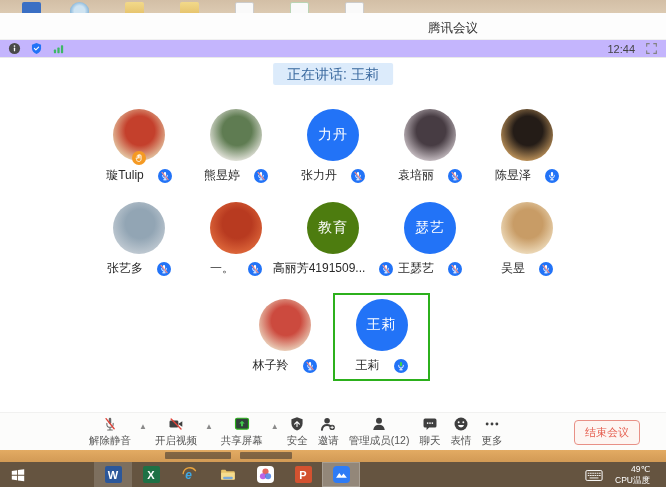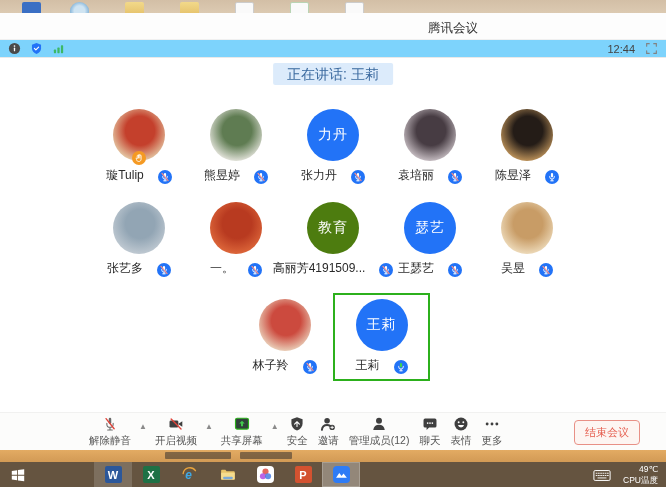--- a/index.html
+++ b/index.html
@@ -12,21 +12,21 @@
                  background:linear-gradient(#d3bfa6,#dccab2); }
   .d-icon { position:absolute; top:2px; width:19px; height:18px; border-radius:2px; }
   .desktop-mid { position:absolute; left:0; top:450px; width:666px; height:12px;
                  background:linear-gradient(#e3ab63,#d29a55); overflow:hidden; }
   .smudge { position:absolute; top:2px; height:7px; background:rgba(55,50,45,.55); border-radius:1px; }
 
   
   .window { position:absolute; left:0; top:13px; width:666px; height:437px; background:#fff; }
   .titlebar { position:relative; height:27px; background:#fdfdfd; border-bottom:1px solid #f0f0f0; }
   .title { position:absolute; left:428px; top:7px; font-size:12.5px; color:#333; }
-  .statusbar { position:relative; height:18px; background:#7dd3fc; border-bottom:1px solid #e9e9e9;
+  .statusbar { position:relative; height:18px; background:#c4b5fd; border-bottom:1px solid #e9e9e9;
                display:flex; align-items:center; padding:0 8px; }
   .statusbar .left { display:flex; align-items:center; gap:9px; }
   .statusbar .right { margin-left:auto; display:flex; align-items:center; gap:10px; }
   .sicon { width:13px; height:13px; display:inline-flex; }
   .time { font-size:11px; color:#444; }
 
   .banner { position:absolute; left:50%; transform:translateX(-50%); top:50px; height:22px;
             background:#dcebfb; color:#39689e; font-size:14px; line-height:22px;
             padding:0 14px; border-radius:2px; white-space:nowrap; }
 
@@ -34,21 +34,21 @@
   .prow { position:absolute; left:0; width:666px; display:flex; justify-content:center; }
   .prow1 { top:90px; } .prow2 { top:183px; } .prow3 { top:280px; }
   .cell { width:97px; display:flex; flex-direction:column; align-items:center;
           padding:4px 0 5px; border:2px solid transparent; }
   .cell.speaking { border-color:#2cb01c; }
   .avatar-wrap { position:relative; width:52px; height:52px; margin-bottom:6px; }
   .avatar { width:52px; height:52px; border-radius:50%; display:flex; align-items:center;
             justify-content:center; color:#fff; font-size:14px; letter-spacing:1px; overflow:hidden; }
   .hand-badge { position:absolute; left:50%; transform:translateX(-50%); bottom:-4px;
                 width:14px; height:14px; }
-  .nameline { display:flex; align-items:flex-end; gap:14px; }
+  .nameline { display:flex; align-items:center; gap:14px; }
   .pname { font-size:12px; color:#2a2a2a; white-space:nowrap; }
   .micbadge { width:14px; height:14px; display:inline-flex; }
 
   
   .toolbar { position:absolute; left:0; top:399px; width:666px; height:38px;
              background:#fcfcfb; border-top:1px solid #f1f1f0;
              display:flex; align-items:center; padding-left:84px; }
   .titem { display:flex; flex-direction:column; align-items:center; justify-content:center;
            padding:0 5px; cursor:default; }
   .titem .ticon { width:18px; height:18px; }
@@ -60,21 +60,21 @@
   
   .taskbar { position:absolute; left:0; top:462px; width:666px; height:25px;
              background:rgba(84,68,48,.88); display:flex; align-items:center; }
   .start { width:36px; height:25px; display:flex; align-items:center; justify-content:center; }
   .task-apps { display:flex; align-items:center; margin-left:58px; }
   .task-app { width:38px; height:25px; display:flex; align-items:center; justify-content:center; }
   .task-app.running { background:rgba(255,255,255,.16); }
   .task-app.active  { background:rgba(255,255,255,.30); box-shadow:inset 0 0 0 1px rgba(255,255,255,.2); }
   .tile { width:17px; height:17px; border-radius:2px; color:#fff; font-size:11px; font-weight:bold;
           display:flex; align-items:center; justify-content:center; position:relative; }
-  .tray { margin-left:auto; display:flex; align-items:center; gap:12px; padding-right:8px; }
+  .tray { margin-left:auto; display:flex; align-items:center; gap:12px; padding-right:16px; }
   .kbd-icon { width:18px; height:13px; }
   .temp { text-align:right; color:#fff; font-size:8.5px; line-height:1.2; }
 </style>
 </head>
 <body>
 
 <div class="desktop-top">
   <div class="d-icon" style="left:22px;background:#3a6fc4;"></div>
   <div class="d-icon" style="left:70px;background:radial-gradient(circle,#cfe4f2 40%,#4a90c8);border-radius:50%;"></div>
   <div class="d-icon" style="left:125px;background:linear-gradient(#f2d98a,#e0b85e);"></div>

